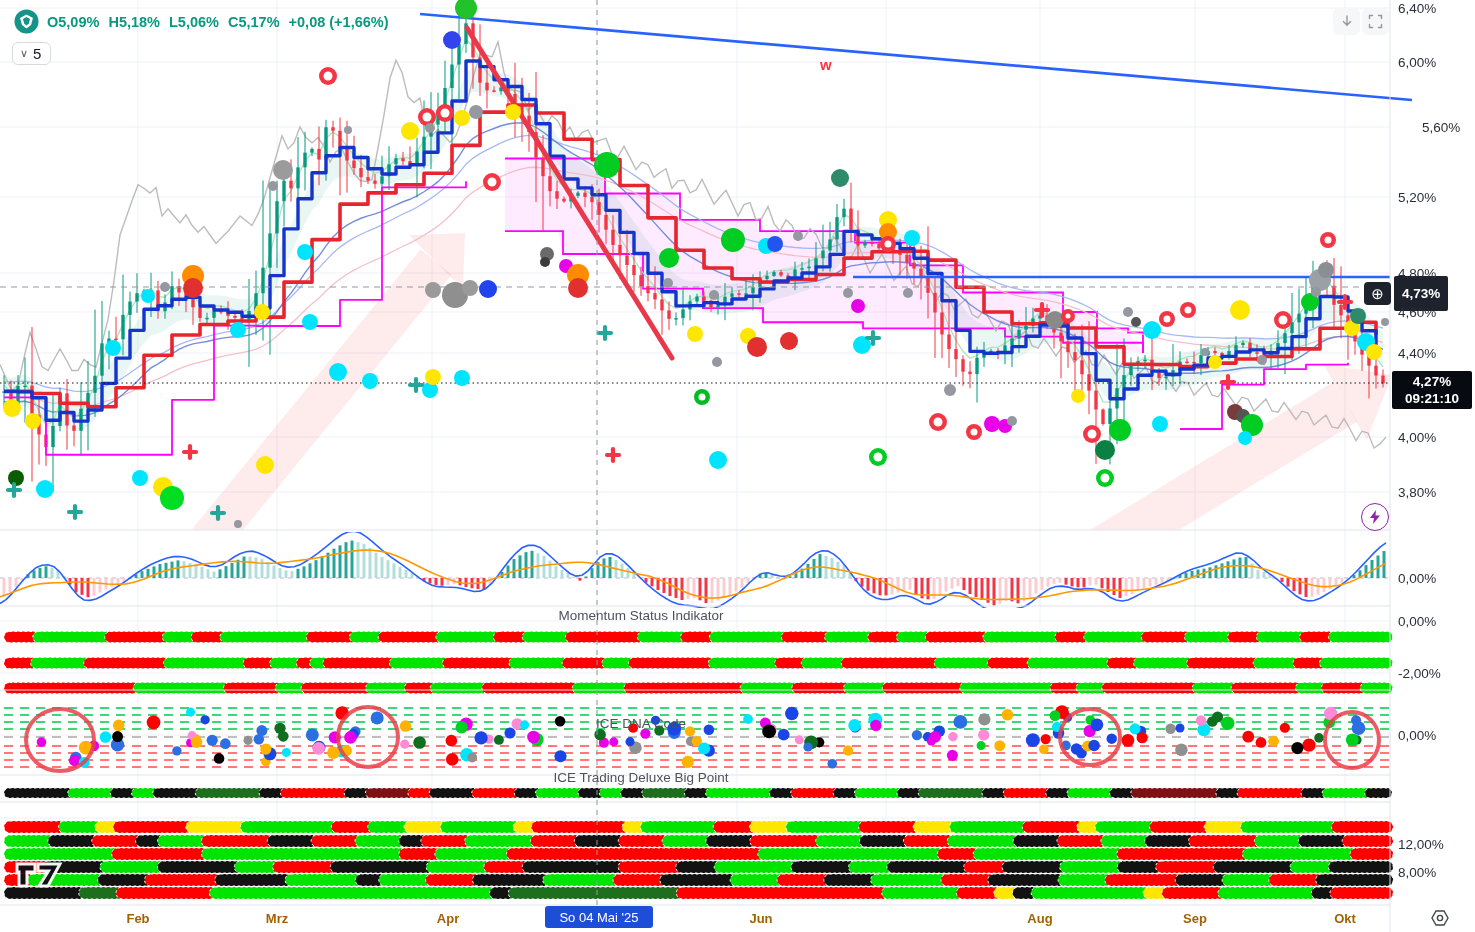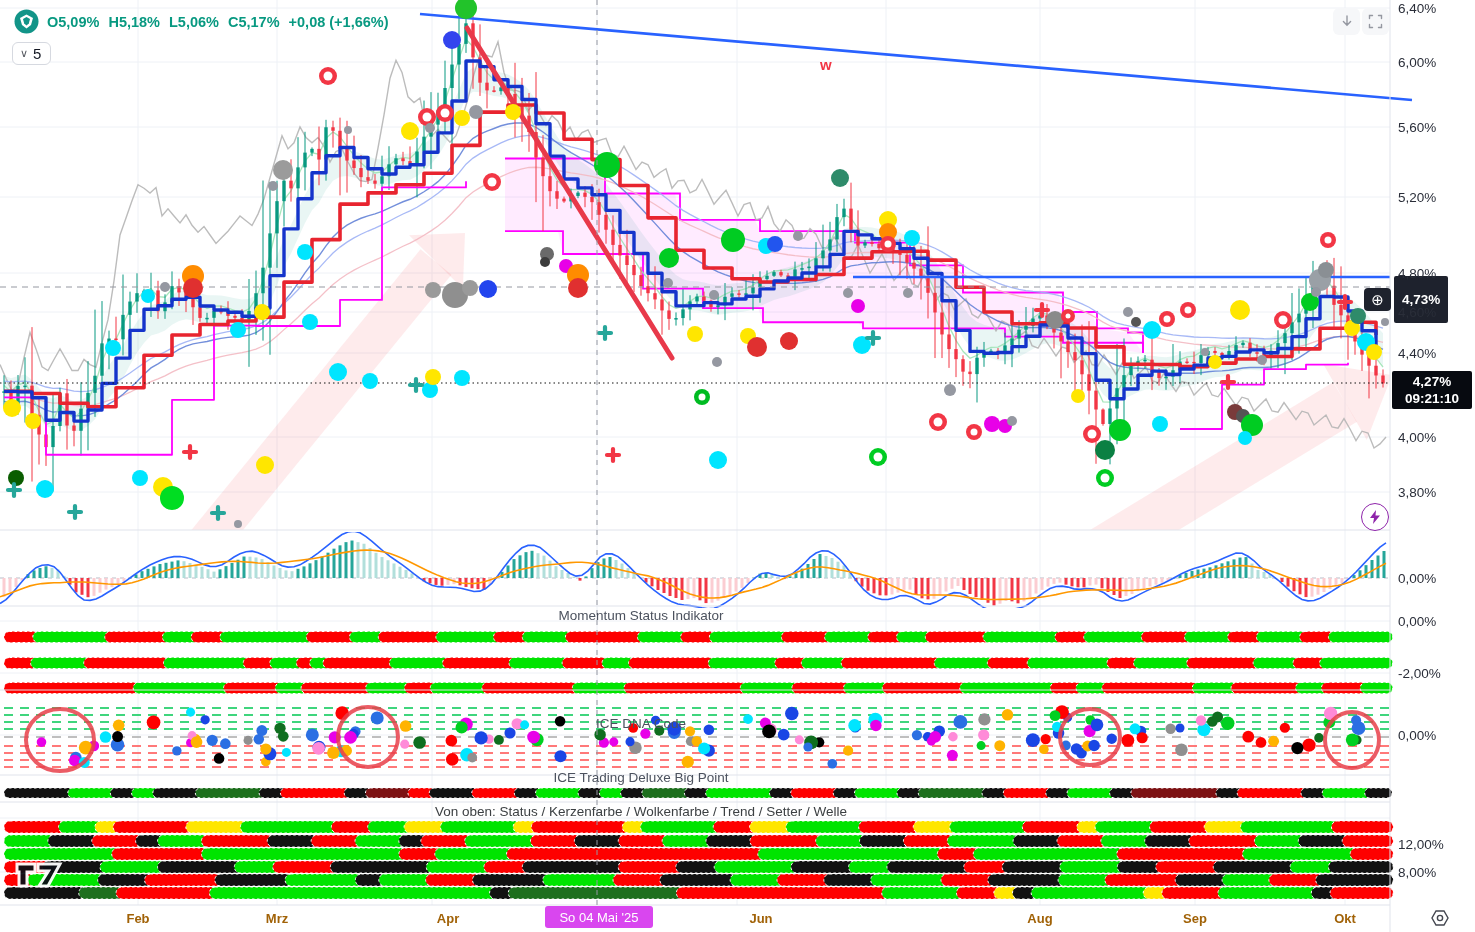--- a/index.html
+++ b/index.html
@@ -14,24 +14,24 @@
         background:#fff;padding:2px 9px 2px 7px;font-size:15px;color:#131722;cursor:pointer;}
   .pill .chev{color:#55585f;font-size:11px;}
   .tr-btn{position:absolute;top:8px;width:27px;height:27px;border-radius:6px;background:#f6f7f9;
           display:flex;align-items:center;justify-content:center;color:#9598a1;cursor:pointer;}
   .ax-lbl{position:absolute;left:1398px;font-size:13.5px;color:#2a2e39;transform:translateY(-50%);text-align:center;}
   .mo-lbl{position:absolute;top:911px;font-size:13px;color:#a16207;font-weight:600;transform:translateX(-50%);}
   .pane-ttl{position:absolute;font-size:13.5px;color:#4c525e;transform:translateX(-50%);}
   .badge-upper{position:absolute;left:1364px;top:276px;display:flex;align-items:center;gap:3px;}
   .badge-upper .plusbox{width:27px;height:23px;background:#1e222d;border-radius:4px;color:#fff;display:flex;
         align-items:center;justify-content:center;font-size:15px;cursor:pointer;}
-  .badge-upper .lbl{background:#1e222d;color:#fff;font-size:13.5px;font-weight:700;padding:16px 8px;border-radius:2px;}
+  .badge-upper .lbl{background:#1e222d;color:#fff;font-size:13.5px;font-weight:700;padding:10px 8px;border-radius:2px;}
   .badge-cur{position:absolute;left:1392px;top:371px;width:80px;background:#070a10;color:#fff;border-radius:2px;
         text-align:center;font-size:13.5px;font-weight:700;line-height:17px;padding:2px 0;}
-  .time-badge{position:absolute;left:545px;top:906px;width:108px;height:22px;background:#d946ef;color:#fff;
+  .time-badge{position:absolute;left:545px;top:906px;width:108px;height:22px;background:#1d4ed8;color:#fff;
         border-radius:3px;font-size:13px;display:flex;align-items:center;justify-content:center;}
   .bolt{position:absolute;left:1361px;top:503px;width:26px;height:26px;border:1.6px solid #8e24aa;border-radius:50%;
         display:flex;align-items:center;justify-content:center;cursor:pointer;background:#fff;}
   .hexbtn{position:absolute;left:1428px;top:906px;width:24px;height:24px;display:flex;align-items:center;
         justify-content:center;color:#363a45;cursor:pointer;}
   .tvlogo{position:absolute;left:14px;top:857px;opacity:.95;}
 </style>
 </head>
 <body>
 
@@ -1373,21 +1373,21 @@
   <div class="tvlogo">
     <svg width="62" height="34" viewBox="0 0 62 34">
         <g stroke="#fff" stroke-width="3" fill="#0b0e15">
           <path d="M3 7h18v8h-8v14H5V15H3z"></path>
           <path d="M24 7h22l-12 22h-9l9.5-15H24z"></path>
         </g>
       </svg>
   </div>
 <div class="ax-lbl" style="top: 8px;">6,40%</div>
     <div class="ax-lbl" style="top: 62px;">6,00%</div>
-    <div class="ax-lbl" style="top: 127px;">5,60%</div>
+    <div class="ax-lbl" style="top: 127px; margin-left: 24px;">5,60%</div>
     <div class="ax-lbl" style="top: 197px;">5,20%</div>
     <div class="ax-lbl" style="top: 273px;">4,80%</div>
     <div class="ax-lbl" style="top: 312px;">4,60%</div>
     <div class="ax-lbl" style="top: 353px;">4,40%</div>
     <div class="ax-lbl" style="top: 437px;">4,00%</div>
     <div class="ax-lbl" style="top: 492px;">3,80%</div>
     <div class="ax-lbl" style="top: 578px;">0,00%</div>
     <div class="ax-lbl" style="top: 621px;">0,00%</div>
     <div class="ax-lbl" style="top: 673px;">-2,00%</div>
     <div class="ax-lbl" style="top: 735px;">0,00%</div>
@@ -1397,14 +1397,13 @@
     <div class="mo-lbl" style="left: 277px;">Mrz</div>
     <div class="mo-lbl" style="left: 448px;">Apr</div>
     <div class="mo-lbl" style="left: 761px;">Jun</div>
     <div class="mo-lbl" style="left: 886px; margin-top: 48px;">Jul</div>
     <div class="mo-lbl" style="left: 1040px;">Aug</div>
     <div class="mo-lbl" style="left: 1195px;">Sep</div>
     <div class="mo-lbl" style="left: 1345px;">Okt</div>
     <div class="pane-ttl" style="left: 641px; top: 608px;">Momentum Status Indikator</div>
     <div class="pane-ttl" style="left: 641px; top: 686px; margin-top: 30px;">ICE DNA Code</div>
     <div class="pane-ttl" style="left: 641px; top: 770px;">ICE Trading Deluxe Big Point</div>
-    <div class="pane-ttl" style="left: 641px; top: 804px; color: rgb(60, 64, 67);">Von oben: Status / Kerzenfarbe / Wolkenfarbe / Trend / Setter / Welle</div>
   </div>
 
 </body></html>

